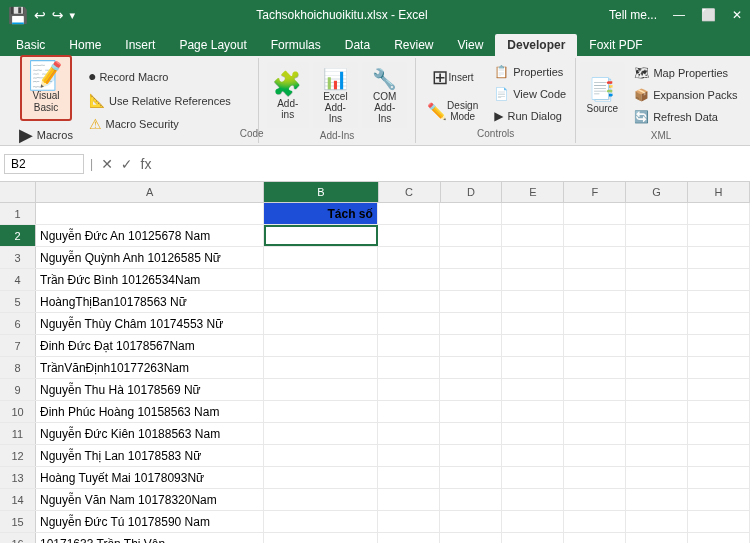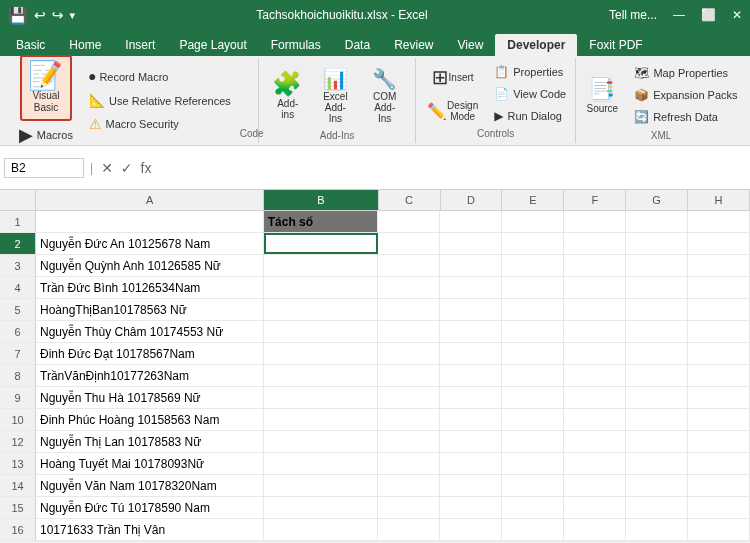--- a/index.html
+++ b/index.html
@@ -143,21 +143,21 @@
       gap: 2px;
     }
     .xml-right { display: flex; flex-direction: column; justify-content: center; gap: 2px; }
 
     
     .formula-bar {
       background: white;
       border-bottom: 1px solid #d0d0d0;
       display: flex;
       align-items: center;
-      height: 44px;
+      height: 36px;
       padding: 0 4px;
       gap: 4px;
     }
     .cell-ref-box {
       width: 80px;
       border: 1px solid #ccc;
       padding: 2px 6px;
       font-size: 12px;
       background: white;
     }
@@ -222,23 +222,23 @@
       overflow: hidden;
       white-space: nowrap;
     }
     .cell-a { width: 240px; }
     .cell-b { width: 120px; }
     .cell-b.selected-cell {
       border: 2px solid #217346;
       background: white;
     }
     .cell-b.header-cell {
-      text-align: left;
+      text-align: right;
       font-weight: bold;
-      background: #737373;
+      background: #1d4ed8;
     }
     .cell-c, .cell-d, .cell-e, .cell-f, .cell-g, .cell-h { width: 65px; }
 
     .main-area {
       position: relative;
       flex: 1;
       overflow: hidden;
     }
 
     
@@ -518,20 +518,31 @@
       <div class="cell cell-a">Đinh Phúc Hoàng 10158563 Nam</div>
       <div class="cell cell-b"></div>
       <div class="cell cell-c"></div>
       <div class="cell cell-d"></div>
       <div class="cell cell-e"></div>
       <div class="cell cell-f"></div>
       <div class="cell cell-g"></div>
       <div class="cell cell-h"></div>
     </div>
     <div class="ss-row">
+      <div class="row-num">11</div>
+      <div class="cell cell-a">Nguyễn Đức Kiên 10188563 Nam</div>
+      <div class="cell cell-b"></div>
+      <div class="cell cell-c"></div>
+      <div class="cell cell-d"></div>
+      <div class="cell cell-e"></div>
+      <div class="cell cell-f"></div>
+      <div class="cell cell-g"></div>
+      <div class="cell cell-h"></div>
+    </div>
+    <div class="ss-row">
       <div class="row-num">12</div>
       <div class="cell cell-a">Nguyễn Thị Lan 10178583 Nữ</div>
       <div class="cell cell-b"></div>
       <div class="cell cell-c"></div>
       <div class="cell cell-d"></div>
       <div class="cell cell-e"></div>
       <div class="cell cell-f"></div>
       <div class="cell cell-g"></div>
       <div class="cell cell-h"></div>
     </div>

